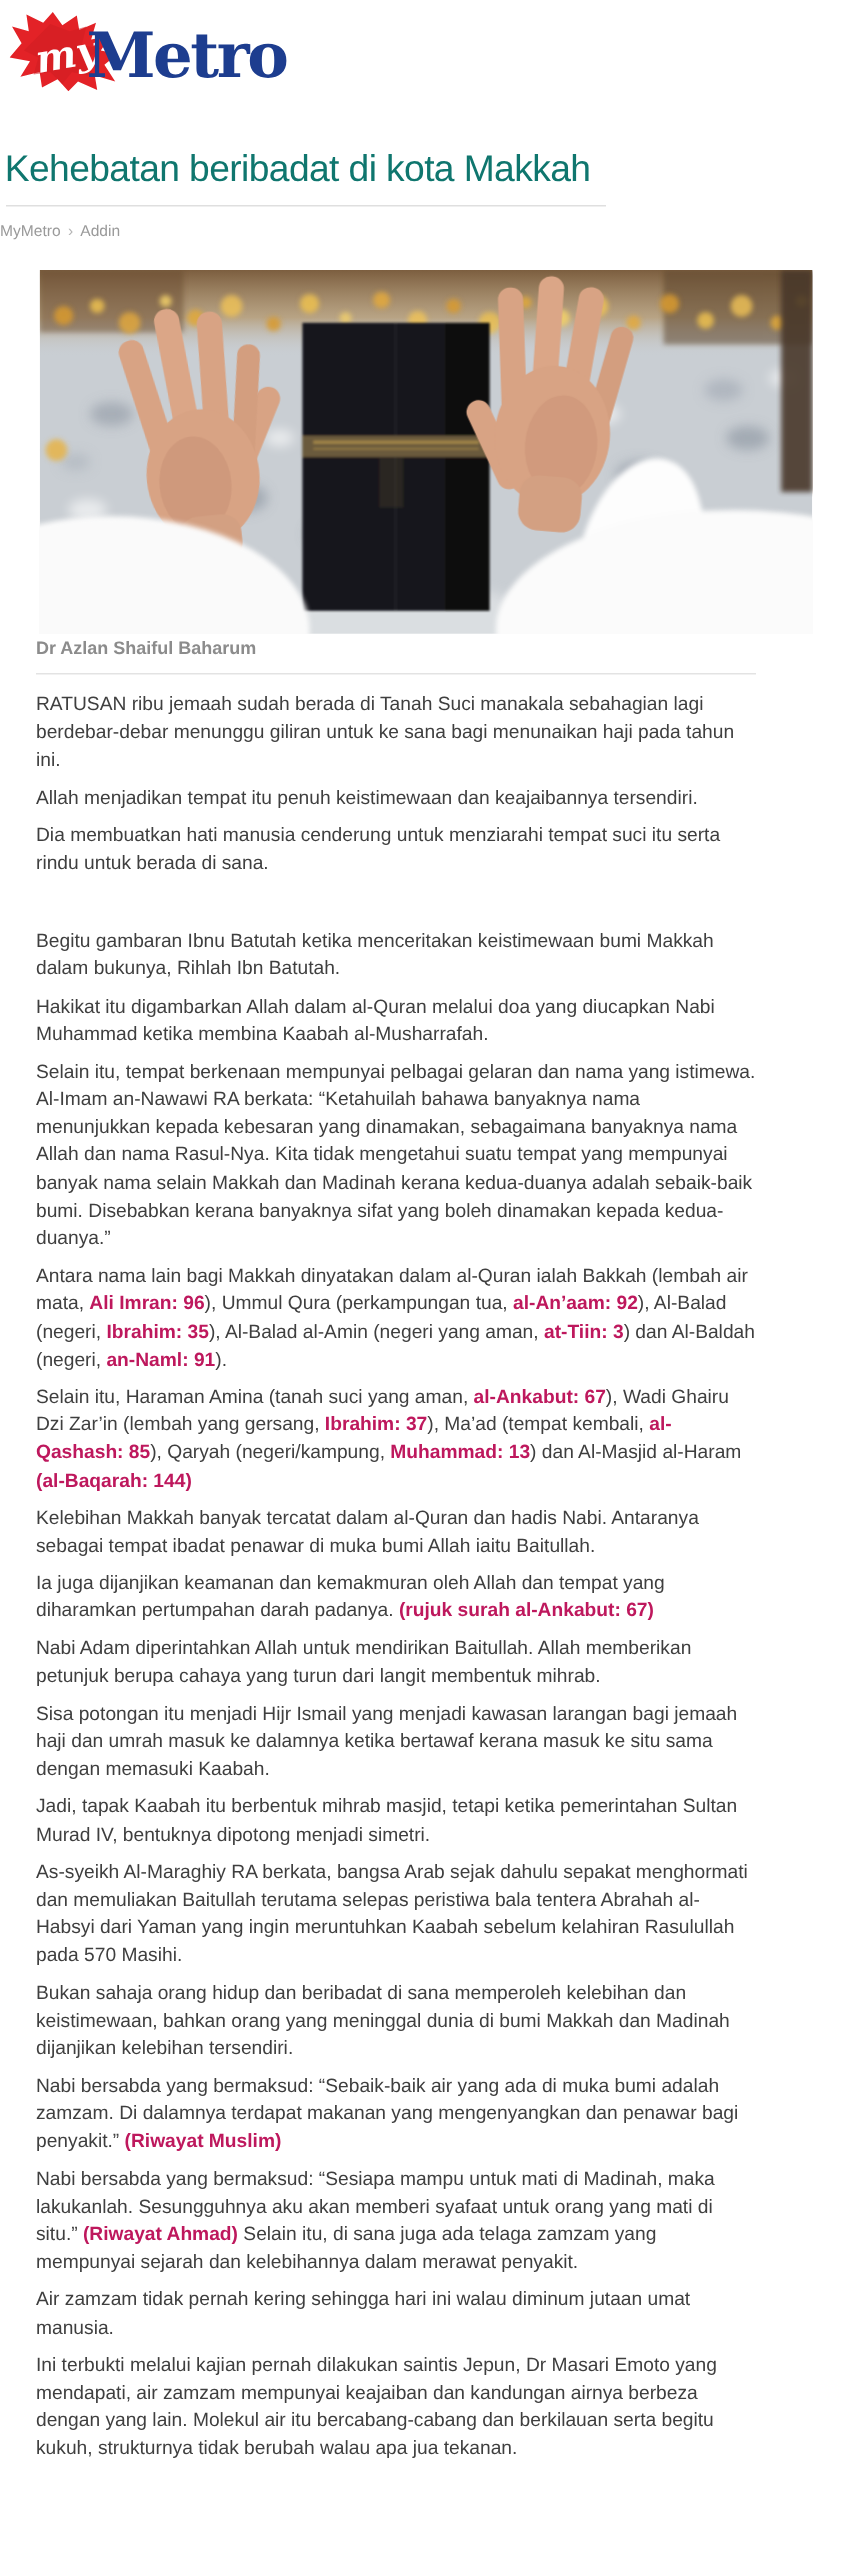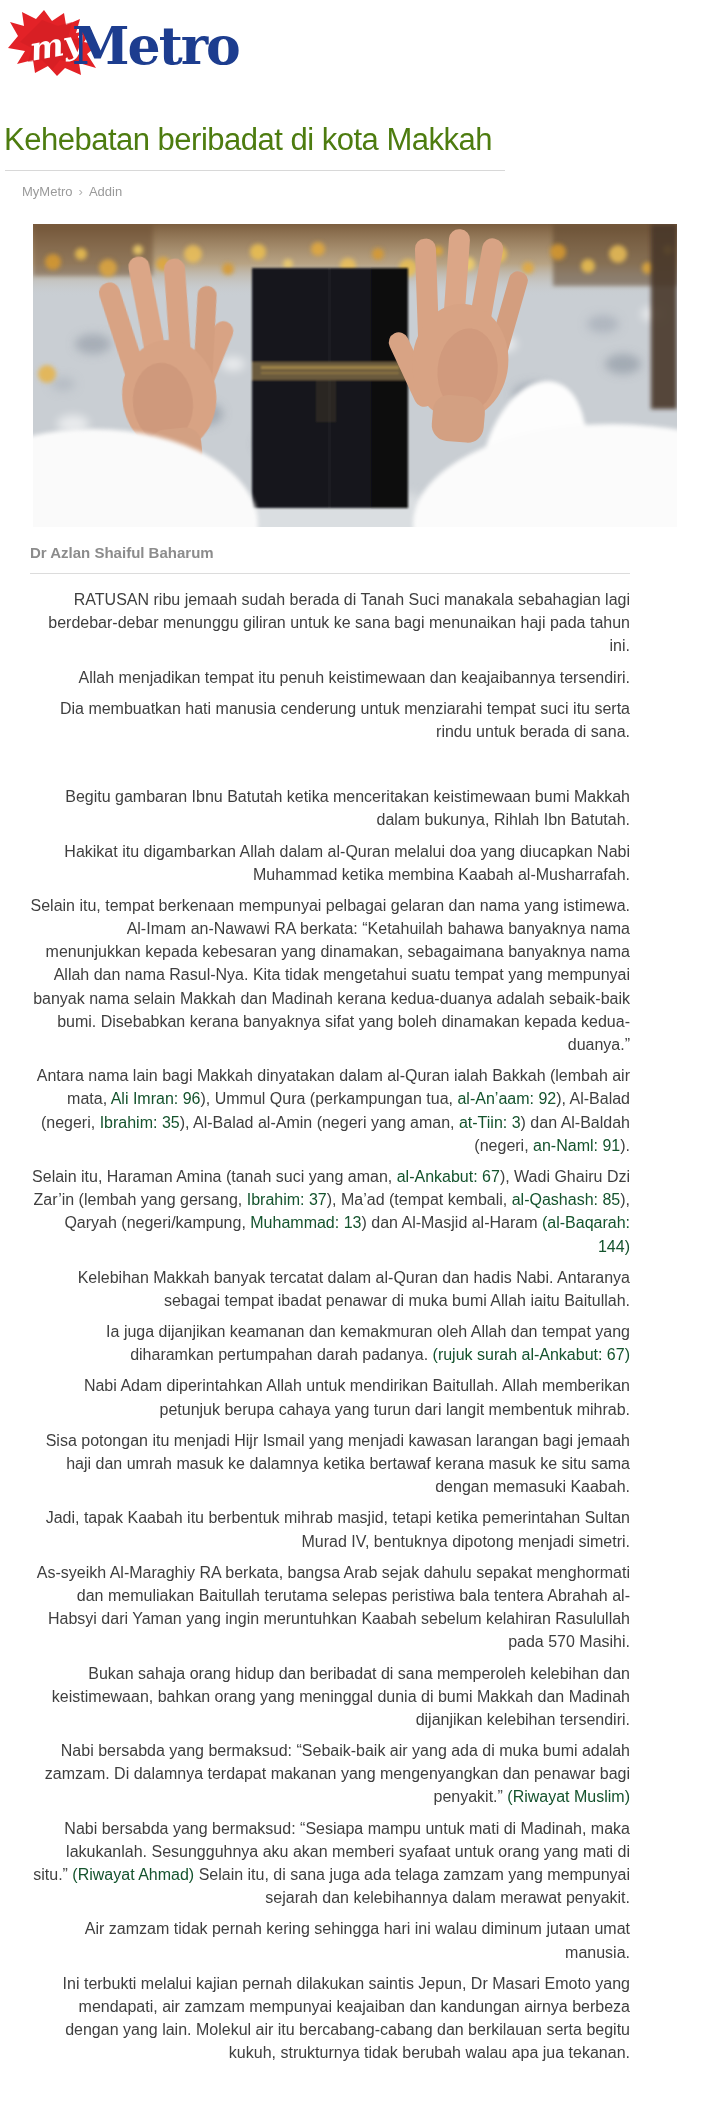--- a/index.html
+++ b/index.html
@@ -1,29 +1,29 @@
 <!DOCTYPE html>
 <html><head>
 <meta charset="utf-8">
 <style>
   html,body{margin:0;padding:0;background:#ffffff;}
   body{width:704px;font-family:"Liberation Sans",sans-serif;color:#3f3f3f;}
   .page{padding:6px 0 24px 0;}
   .logo{display:inline-block;margin:4px 0 0 8px;text-decoration:none;cursor:pointer;}
-  h1.headline{margin:42px 0 0 4px;font-size:31px;font-weight:300;letter-spacing:-0.5px;color:#4d7c0f;font-stretch:semi-condensed;}
+  h1.headline{margin:42px 0 0 4px;font-size:31px;font-weight:300;letter-spacing:-0.5px;color:#0f766e;font-stretch:semi-condensed;}
   .rule-top{border:none;border-top:1px solid #d8d8d8;width:500px;margin:12px 0 0 5px;}
-  .breadcrumb{margin:13px 0 0 22px;font-size:13px;color:#9a9a9a;}
+  .breadcrumb{margin:13px 0 0 0;font-size:13px;color:#9a9a9a;}
   .breadcrumb a{color:#9a9a9a;text-decoration:none;cursor:pointer;}
   .breadcrumb .sep{margin:0 6px;color:#b5b5b5;}
   .hero{margin:25px 0 0 33px;width:644px;height:303px;overflow:hidden;line-height:0;}
-  .byline{margin:17px 0 0 30px;font-size:15px;font-weight:700;color:#8c8c8c;}
+  .byline{margin:4px 0 0 30px;font-size:15px;font-weight:700;color:#8c8c8c;}
   .rule-body{border:none;border-top:1px solid #dcdcdc;width:600px;margin:12px 0 0 30px;}
   .body{margin:14px 0 0 30px;width:600px;font-size:16px;line-height:1.45;color:#3f3f3f;}
-  .body p{margin:0 0 8px 0;text-align:right;}
-  .body strong{font-weight:400;color:#14532d;}
+  .body p{margin:0 0 8px 0;}
+  .body strong{font-weight:700;color:#be185d;}
   .ad-gap{height:34px;}
 </style>
 </head>
 <body>
 
 <div class="page">
 
   <a class="logo">
     <svg width="240" height="66" viewBox="0 0 240 66">
       <path fill="#e32227" d="M10,26 L2,12 L16,16 L14,2 L28,9 L36,0 L44,11 L56,3 L58,15 L72,9 L68,23 L84,20 L76,32 L90,35 L79,44 L88,58 L71,53 L73,65 L57,58 L49,66 L40,56 L27,63 L25,50 L9,54 L17,41 L0,38 Z"></path>

